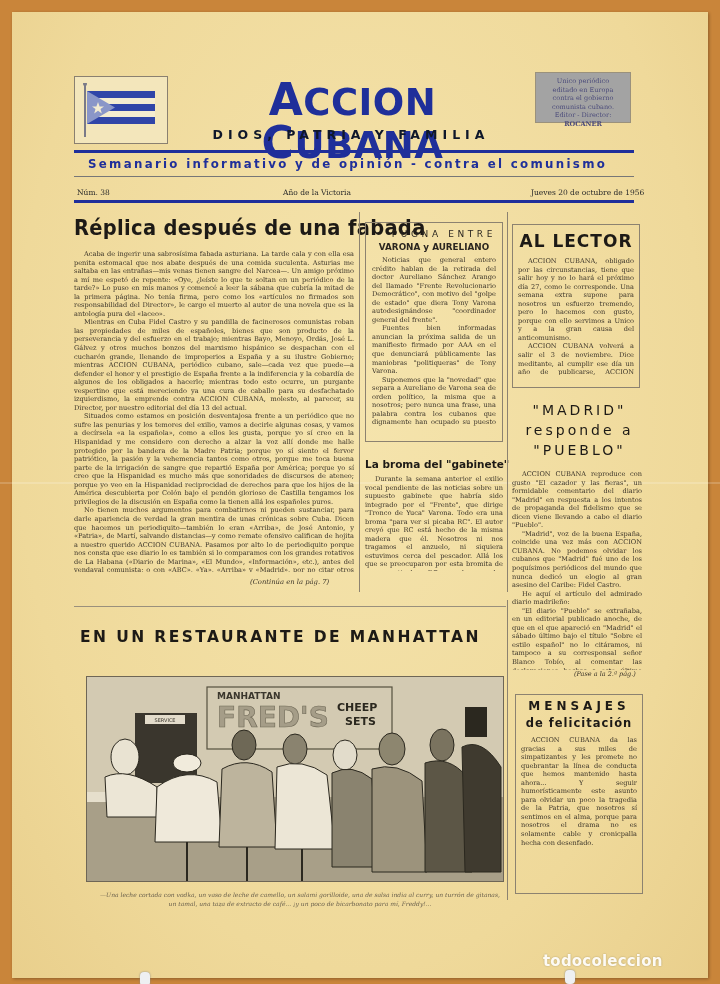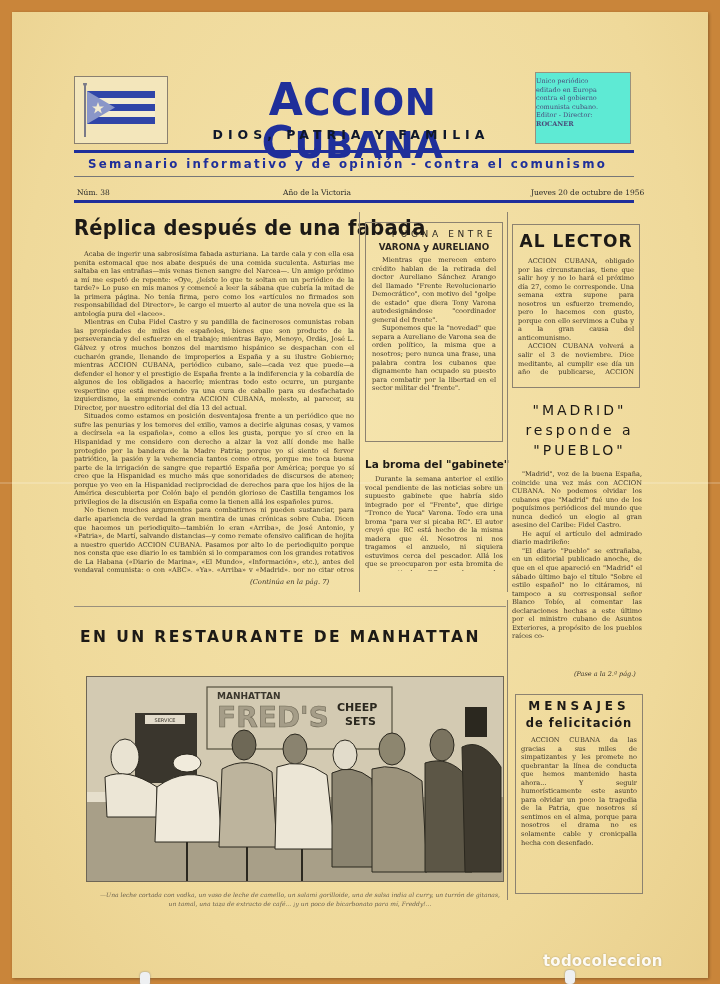--- a/index.html
+++ b/index.html
@@ -26,23 +26,23 @@
     font-family:"DejaVu Sans", sans-serif; font-weight:bold;
     color:#1f2f9a; font-size:37px; letter-spacing:0.5px; line-height:40px;
   }
   .title .cap { font-size:44px; }
   .motto {
     position:absolute; left:196px; top:127px; width:310px; text-align:center;
     font-family:"DejaVu Sans", sans-serif; font-weight:bold;
     color:#0f172a; font-size:12.5px; letter-spacing:5px;
   }
   .editor-box {
-    position:absolute; left:535px; top:72px; width:96px; height:72px;
-    border:1px solid #9a917c; background:#5eead4;
-    font-size:6.5px; line-height:8.6px; color:#4a4a7a; 
+    position:absolute; left:535px; top:72px; width:96px; height:51px;
+    border:1px solid #9a917c; background:#a3a3a3;
+    font-size:6.5px; line-height:8.6px; color:#4a4a7a; text-align:center;
     padding-top:4px; box-sizing:border-box;
   }
   .editor-box b { display:block; }
   .rule-blue { position:absolute; background:#1f2f9a; }
   .tagline {
     position:absolute; left:88px; top:157px; width:545px;
     font-family:"DejaVu Sans", sans-serif; font-weight:bold;
     color:#1f2f9a; font-size:11.8px; letter-spacing:2.3px; white-space:nowrap;
   }
   .thin-rule { position:absolute; height:1px; background:#777; }
@@ -192,46 +192,48 @@
   <p>No tienen muchos argumentos para combatirnos ni pueden sustanciar, para darle apariencia de verdad la gran mentira de unas crónicas sobre Cuba. Dicen que hacemos un periodiquito—también lo eran «Arriba», de José Antonio, y «Patria», de Martí, salvando distancias—y como remate ofensivo califican de hojita a nuestro querido ACCION CUBANA. Pasamos por alto lo de periodiquito porque nos consta que ese diario lo es también si lo comparamos con los grandes rotativos de La Habana («Diario de Marina», «El Mundo», «Información», etc.), antes del vendaval comunista; o con «ABC», «Ya», «Arriba» y «Madrid», por no citar otros también buenos.</p>
 </div>
 <div class="continua">(Continúa en la pág. 7)</div>
 
 <div class="vrule" style="left:359px; top:212px; height:380px;"></div>
 
 <div class="box-pugna">
   <div class="pugna-h1">PUGNA ENTRE</div>
   <div class="pugna-h2">VARONA y AURELIANO</div>
   <div class="body-text">
-    <p>Mientras que merecen entero crédito hablan de la retirada del doctor Aureliano Sánchez Arango del llamado "Frente Revolucionario Democrático", con motivo del "golpe de estado" que diera Tony Varona autodesignándose "coordinador general del frente".</p>
+    <p>Noticias que general entero crédito hablan de la retirada del doctor Aureliano Sánchez Arango del llamado "Frente Revolucionario Democrático", con motivo del "golpe de estado" que diera Tony Varona autodesignándose "coordinador general del frente".</p>
+    <p>Fuentes bien informadas anuncian la próxima salida de un manifiesto firmado por AAA en el que denunciará públicamente las maniobras "politiqueras" de Tony Varona.</p>
     <p>Suponemos que la "novedad" que separa a Aureliano de Varona sea de orden político, la misma que a nosotros; pero nunca una frase, una palabra contra los cubanos que dignamente han ocupado su puesto para combatir por la libertad en el sector militar del "frente".</p>
   </div>
 </div>
 
 <div class="headline-broma">La broma del "gabinete"</div>
 <div class="col-broma body-text">
   <p>Durante la semana anterior el exilio vocal pendiente de las noticias sobre un supuesto gabinete que habría sido integrado por el "Frente", que dirige "Tronco de Yuca" Varona. Todo era una broma "para ver si picaba RC". El autor creyó que RC está hecho de la misma madera que él. Nosotros ni nos tragamos el anzuelo, ni siquiera estuvimos cerca del pescador. Allá los que se preocuparon por esta bromita de casa particular. RC guarda aun las consideraciones personales—afecto no es temor—al autor de la bromita y a su apreciada familia, motivo para no decir más.</p>
 </div>
 
 <div class="vrule" style="left:507px; top:212px; height:380px;"></div>
 
 <div class="box-lector">
   <div class="lector-h">AL LECTOR</div>
   <div class="body-text">
-    <p>ACCION CUBANA, obligado por las circunstancias, tiene que salir hoy y no lo hará el próximo día 27, como le corresponde. Una semana extra supone para nosotros un esfuerzo tremendo, pero lo hacemos con gusto, porque con ello servimos a Cuba y a la gran causa del anticomunismo.</p>
+    <p>ACCION CUBANA, obligado por las circunstancias, tiene que salir hoy y no lo hará el próximo día 27, como le corresponde. Una semana extra supone para nosotros un esfuerzo tremendo, pero lo hacemos con gusto, porque con ello servimos a Unico y a la gran causa del anticomunismo.</p>
     <p>ACCION CUBANA volverá a salir el 3 de noviembre. Dice meditante, al cumplir ese día un año de publicarse, ACCION CUBANA prepara para su primer aniversario una edición especial.</p>
   </div>
 </div>
 
 <div class="madrid-h">
   <div>"MADRID"</div>
   <div>responde a</div>
   <div>"PUEBLO"</div>
 </div>
 <div class="col-madrid body-text">
+  <p>ACCION CUBANA reproduce con gusto "El cazador y las fieras", un formidable comentario del diario "Madrid" en respuesta a los intentos de propaganda del fidelismo que se dicen viene llevando a cabo el diario "Pueblo".</p>
   <p>"Madrid", voz de la buena España, coincide una vez más con ACCION CUBANA. No podemos olvidar los cubanos que "Madrid" fué uno de los poquísimos periódicos del mundo que nunca dedicó un elogio al gran asesino del Caribe: Fidel Castro.</p>
   <p>He aquí el artículo del admirado diario madrileño:</p>
   <p>"El diario "Pueblo" se extrañaba, en un editorial publicado anoche, de que en el que apareció en "Madrid" el sábado último bajo el título "Sobre el estilo español" no lo citáramos, ni tampoco a su corresponsal señor Blanco Tobío, al comentar las declaraciones hechas a este último por el ministro cubano de Asuntos Exteriores, a propósito de los pueblos raíces co-</p>
 </div>
 <div class="pase">(Pase a la 2.ª pág.)</div>
 
 <div class="box-mensajes">
   <div class="mens-h1">MENSAJES</div>
   <div class="mens-h2">de felicitación</div>
   <div class="body-text">

